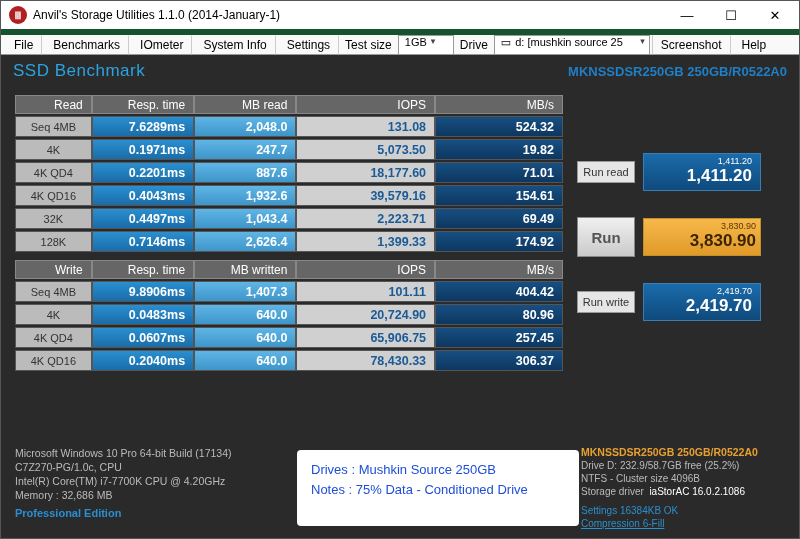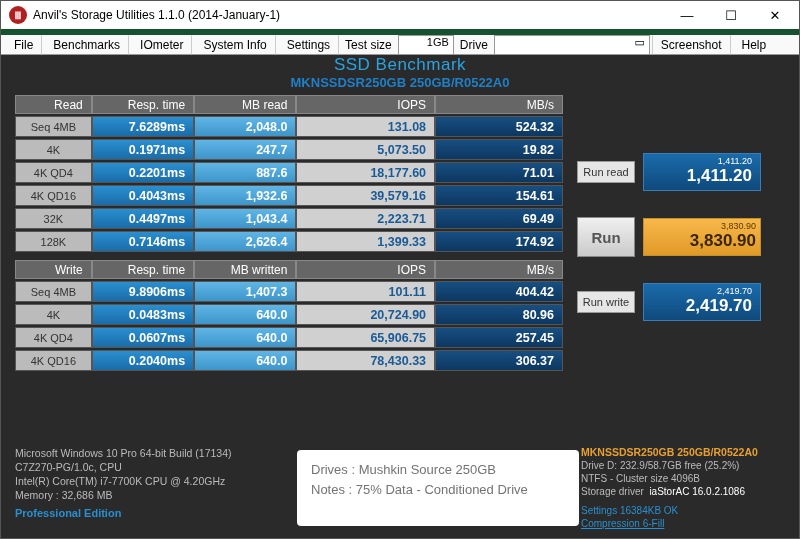--- a/index.html
+++ b/index.html
@@ -7,26 +7,26 @@
 .window { width: 800px; height: 539px; border: 1px solid #555; background: #fff; display: flex; flex-direction: column; }
 .titlebar { height: 28px; background: #fff; display: flex; align-items: center; padding: 0 2px; font-size: 12px; color: #000; }
 .titlebar .appicon { width: 18px; height: 18px; background: #b02020; border-radius: 50%; margin: 0 6px; display:flex;align-items:center;justify-content:center;color:#fff;font-size:10px;font-weight:bold;}
 .titlebar .title { flex: 1; }
 .winbtns { display: flex; }
 .winbtn { width: 44px; height: 26px; display: flex; align-items: center; justify-content: center; font-size: 13px; }
 .menubar { height: 26px; border-top: 6px solid #14532d; border-bottom: 1px solid #999; display: flex; align-items: center; padding: 0 4px; font-size: 12px; gap: 2px; background:#f9f9f9;}
 .menuitem { padding: 2px 8px; border: 1px solid transparent; }
 .menuitem.sep { border-right: 1px solid #ccc; }
 .lbl { padding: 0 4px; }
-.combo { height: 20px; font-size: 11px; border: 1px solid #999; background: #fff; display:flex; align-items:flex-end; padding:0 4px 0 6px; gap:4px;flex-direction:column;}
+.combo { height: 20px; font-size: 11px; border: 1px solid #999; background: #fff; display:flex; align-items:flex-start; padding:0 4px 0 6px; gap:4px;}
 .combo .arrow{font-size:9px;color:#444;}
 .testsize{width:56px;}
 .drivecombo{width:156px;}
 .dark { flex: 1; background: #2a2a2a; display: flex; flex-direction: column; color: #fff; }
-.hdr { height: 32px; display: flex; align-items: center; justify-content: space-between; padding: 0 12px; flex-direction: column; }
+.hdr { height: 32px; display: flex; align-items: center; justify-content: space-between; padding: 0 12px; }
 .hdr .ssd { color: #2aa3e0; font-size: 17px; font-weight: 400; letter-spacing:0.5px;}
 .hdr .model { color: #1f7fc7; font-size: 13px; font-weight: bold; }
 .content { flex: 1; position: relative; padding: 6px 10px 0 14px; }
 .tables { width: 548px; }
 table { border-collapse: separate; border-spacing: 0 2px; width: 100%; }
 th { background: #666; color: #fff; font-weight: normal; font-size: 12px; height: 19px; text-align: right; padding: 0 8px; border:1px solid #888;}
 th:first-child { width: 72px; }
 th:nth-child(2){width:96px;}
 th:nth-child(3){width:96px;}
 th:nth-child(4){width:130px;}
@@ -45,21 +45,21 @@
 .scorebox .sm { font-size: 9px; line-height: 10px; }
 .scorebox .lg { font-size: 17px; font-weight: bold; }
 .runbig { width: 58px; height: 40px; background: linear-gradient(#f0f0f0,#cacaca); border: 1px solid #888; font-size: 15px; font-weight: bold; color: #555; display:flex;align-items:center;justify-content:center;}
 .totalbox { width: 118px; height: 38px; border: 1px solid #c28f2a; background: linear-gradient(#f7b84a,#e09a28); color: #5a3a00; padding: 2px 4px; text-align: right; }
 .totalbox .sm { font-size: 9px; line-height:10px;}
 .totalbox .lg { font-size: 17px; font-weight: bold; color:#3a2500;}
 .sidegap { height: 30px; }
 .footer { height: 100px; background: #2a2a2a; display: flex; padding: 8px 10px 8px 14px; font-size: 10.5px; color: #bbb; }
 .sysinfo { width: 280px; line-height: 14px; }
 .sysinfo .prof { color: #2a8fd0; font-weight: bold; margin-top: 4px; font-size:11px;}
-.notes { flex: 1; background: #fff; border-radius: 4px; color: #737373; font-size: 13px; padding: 10px 14px; line-height: 20px; margin: 4px 2px; }
+.notes { flex: 1; background: #fff; border-radius: 4px; color: #1d4ed8; font-size: 13px; padding: 10px 14px; line-height: 20px; margin: 4px 2px; }
 .drvinfo { width: 208px; line-height: 13px; font-size:10px;}
 .drvinfo .top { color: #e8a030; font-weight: bold; font-size:10.5px;}
 .drvinfo .sd{color:#fff;}
 .drvinfo .align { color: #2a8fd0; margin-top: 6px; }
 .drvinfo .comp { color: #2a8fd0; text-decoration: underline; }
 </style>
 </head>
 <body>
 
 <div class="window">

